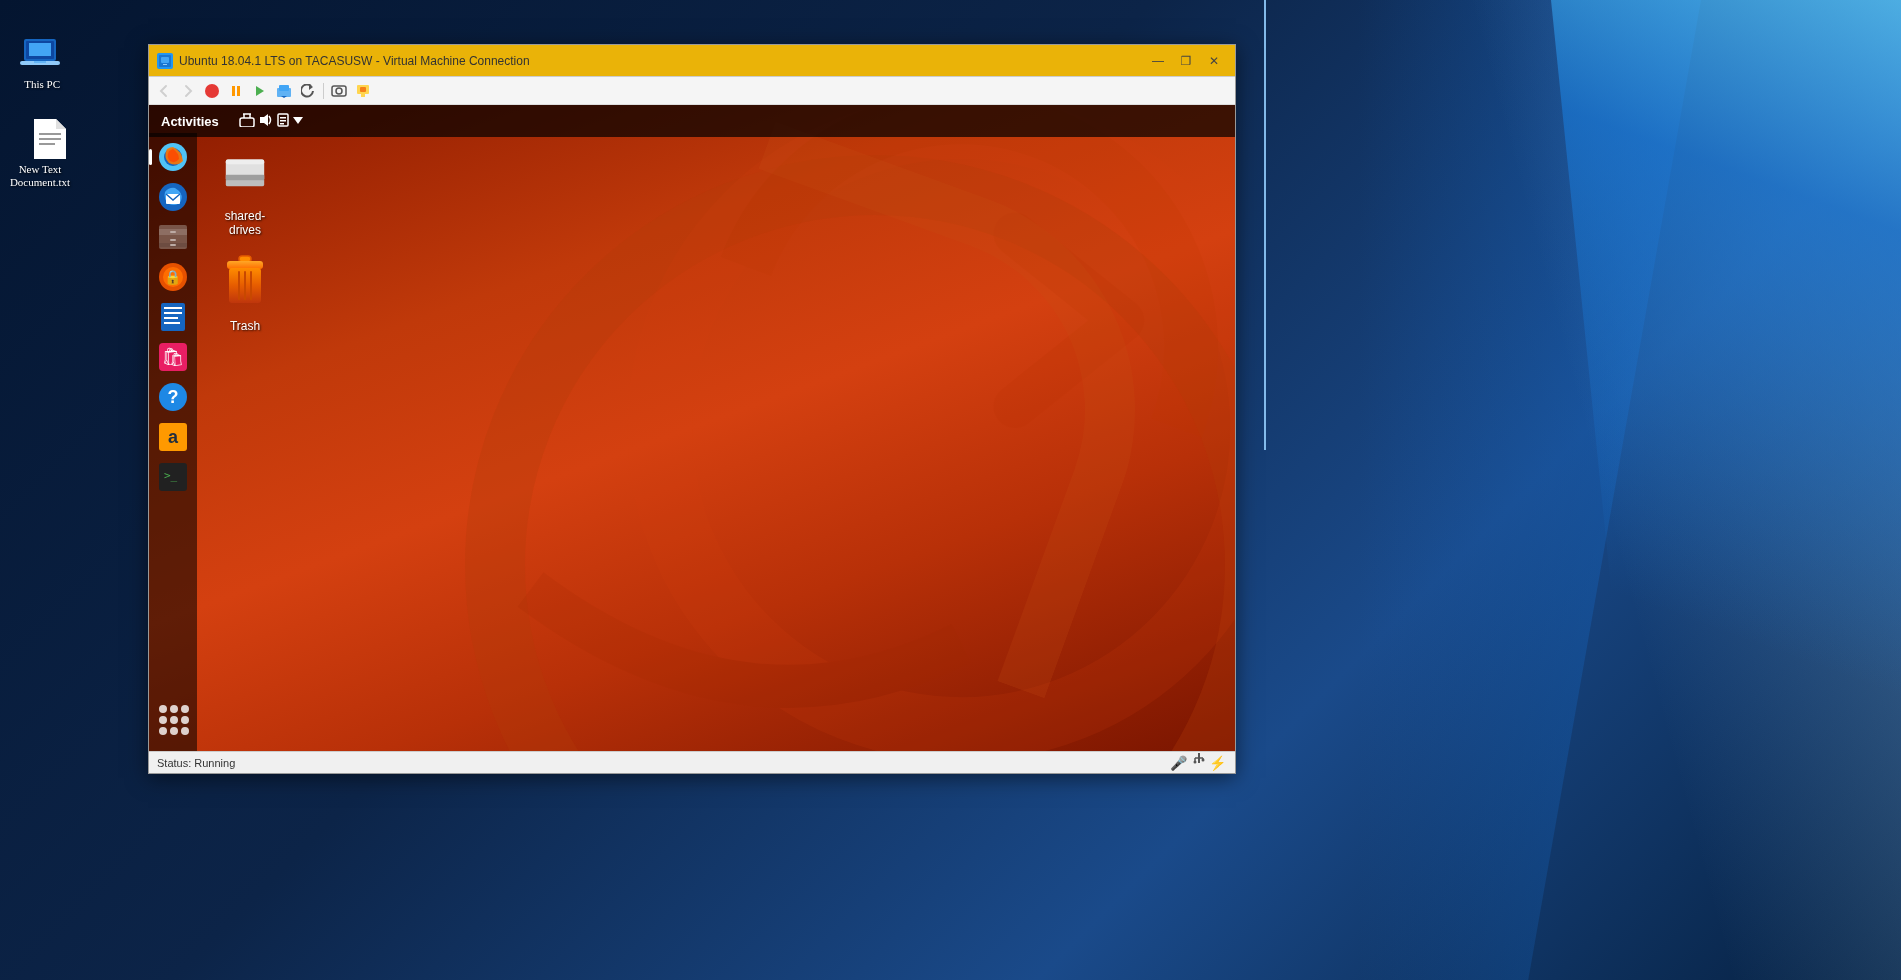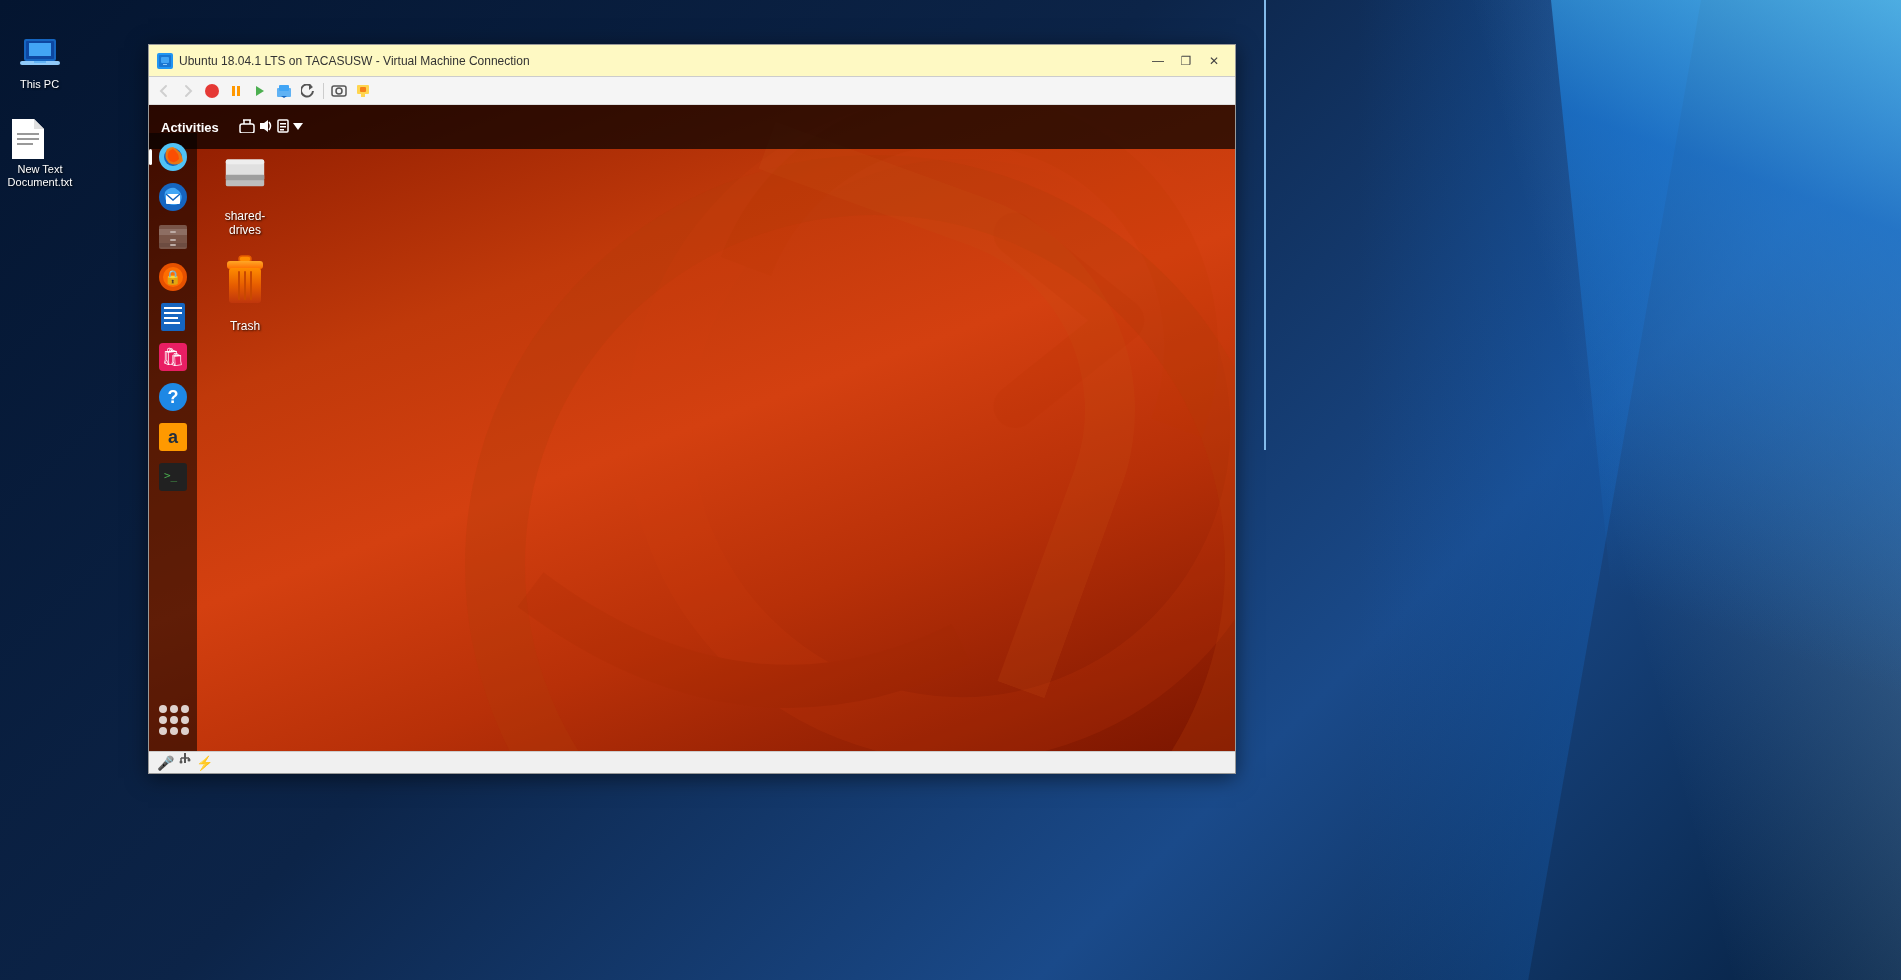--- a/index.html
+++ b/index.html
@@ -41,24 +41,25 @@
       flex-direction: column;
       align-items: center;
       gap: 20px;
       padding: 10px;
       width: 80px;
     }
 
     .desktop-icon {
       display: flex;
       flex-direction: column;
-      align-items: flex-start;
+      align-items: flex-end;
       gap: 4px;
       cursor: pointer;
       padding: 4px;
+      font-family: Liberation Serif, serif;
     }
 
     .desktop-icon-img {
       width: 40px;
       height: 40px;
       display: flex;
       align-items: center;
       justify-content: center;
     }
 
@@ -79,21 +80,21 @@
       height: 730px;
       border: 1px solid #999;
       box-shadow: 0 4px 20px rgba(0,0,0,0.5);
       display: flex;
       flex-direction: column;
       background: #fff;
     }
 
     
     .vm-titlebar {
-      background: #fef9c3;
+      background: #eab308;
       height: 32px;
       display: flex;
       align-items: center;
       padding: 0 8px;
       border-bottom: 1px solid #ccc;
       flex-shrink: 0;
     }
 
     .vm-titlebar-icon {
       width: 16px;
@@ -214,21 +215,21 @@
       border-radius: 0 50% 0 0;
       transform: rotate(20deg);
     }
 
     
     .ubuntu-topbar {
       position: absolute;
       top: 0;
       left: 0;
       right: 0;
-      height: 44px;
+      height: 32px;
       background: rgba(0,0,0,0.7);
       display: flex;
       align-items: center;
       z-index: 10;
     }
 
     .ubuntu-activities {
       color: white;
       font-size: 13px;
       font-weight: 600;
@@ -745,20 +746,21 @@
             </defs>
           </svg>
         </div>
         <span class="ubuntu-icon-label">Trash</span>
       </div>
     </div>
 
   </div>
 
   <div class="vm-statusbar">
+    <span class="vm-status-text">Status: Running</span>
     <div class="vm-status-icons">
 
       <span style="font-size:14px;color:#555;">🎤</span>
 
       <span style="font-size:14px;">
         <svg width="14" height="16" viewBox="0 0 14 16">
           <line x1="7" y1="0" x2="7" y2="10" stroke="#555" stroke-width="2"></line>
           <line x1="3" y1="5" x2="11" y2="5" stroke="#555" stroke-width="1.5"></line>
           <line x1="3" y1="5" x2="3" y2="9" stroke="#555" stroke-width="1.5"></line>
           <line x1="11" y1="5" x2="11" y2="7" stroke="#555" stroke-width="1.5"></line>

